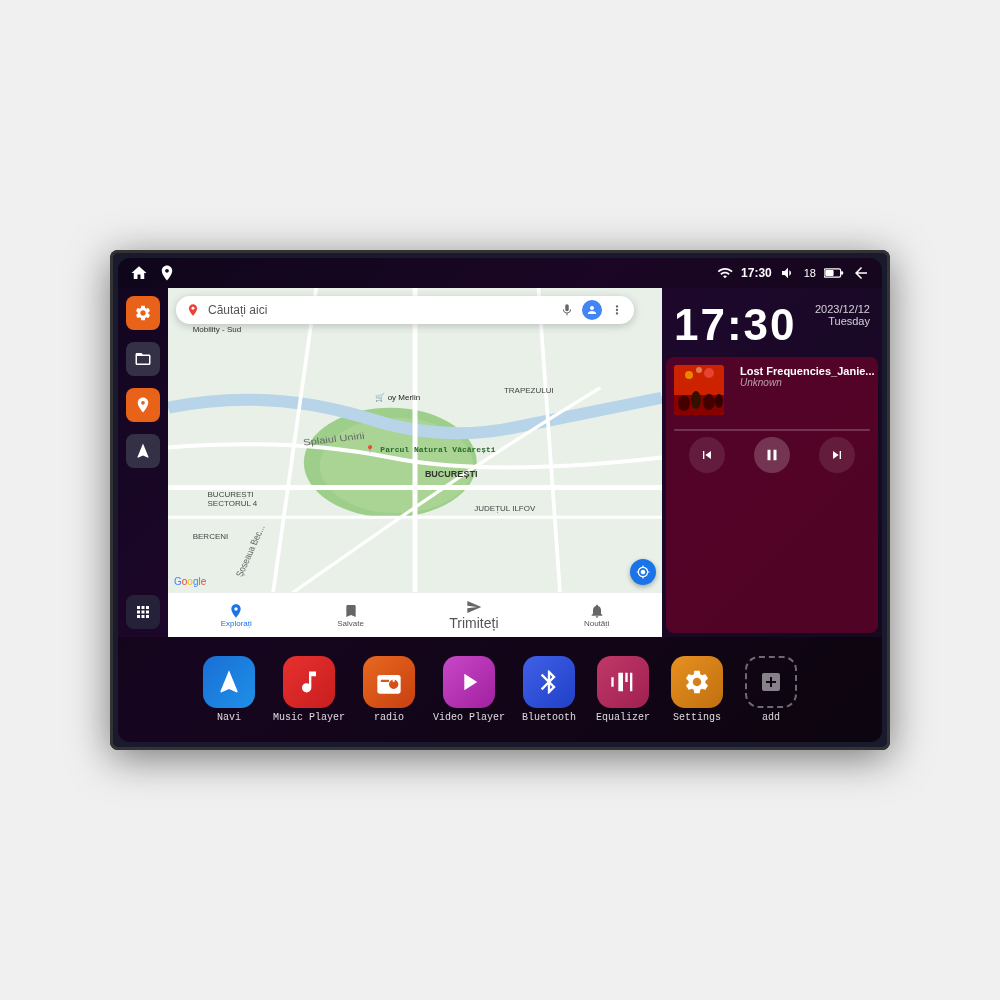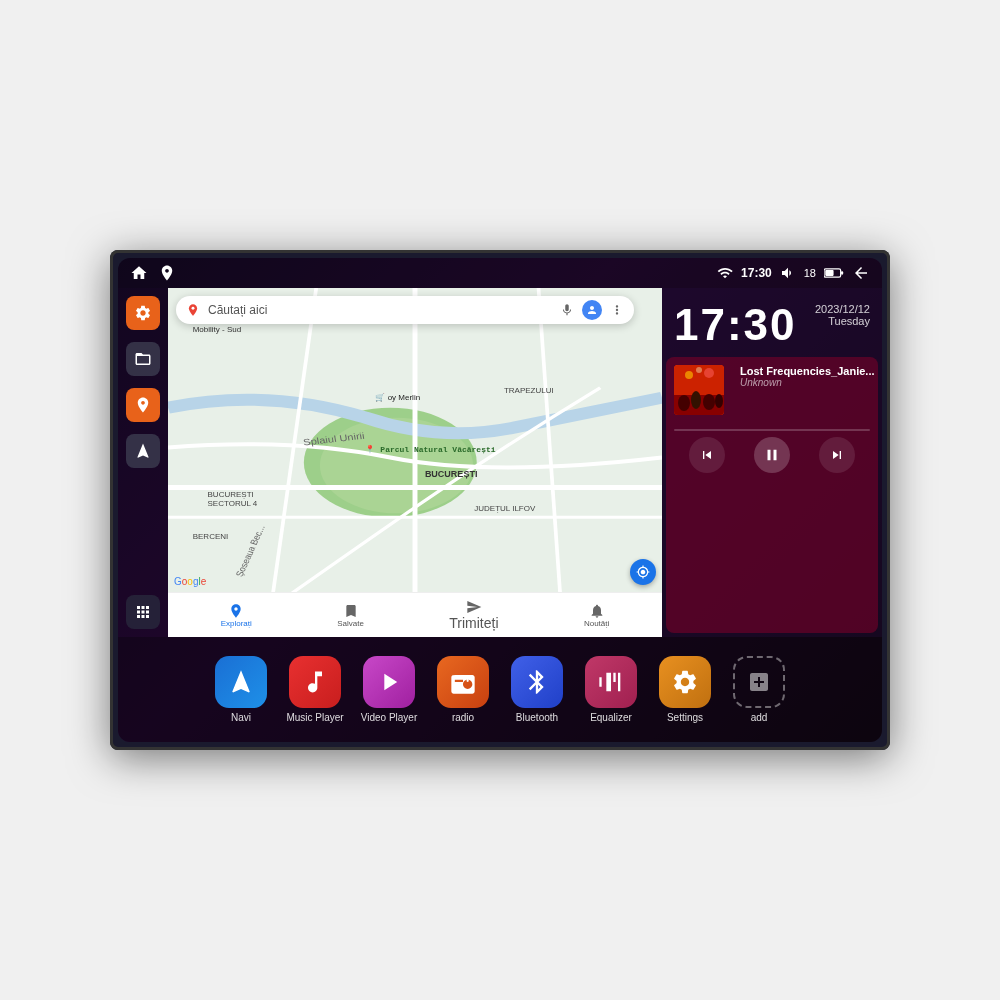--- a/index.html
+++ b/index.html
@@ -326,20 +326,21 @@
       align-items: center;
     }
 
     .app-item {
       display: flex;
       flex-direction: column;
       align-items: center;
       gap: 4px;
       cursor: pointer;
       min-width: 60px;
+      font-family: Liberation Mono, monospace;
     }
 
     .app-icon {
       width: 52px;
       height: 52px;
       border-radius: 14px;
       display: flex;
       align-items: center;
       justify-content: center;
       font-size: 24px;
@@ -628,38 +629,38 @@
         <div class="app-item">
           <div class="app-icon music">
             <svg width="28" height="28" viewBox="0 0 24 24" fill="white">
               <path d="M12 3v10.55c-.59-.34-1.27-.55-2-.55-2.21 0-4 1.79-4 4s1.79 4 4 4 4-1.79 4-4V7h4V3h-6z"></path>
             </svg>
           </div>
           <span class="app-label">Music Player</span>
         </div>
 
         <div class="app-item">
+          <div class="app-icon radio">
+            <svg width="28" height="28" viewBox="0 0 24 24" fill="white">
+              <path d="M3.24 6.15C2.51 6.43 2 7.17 2 8v12c0 1.1.9 2 2 2h16c1.1 0 2-.9 2-2V8c0-1.1-.9-2-2-2H5.59zM16 10c.55 0 1 .45 1 1s-.45 1-1 1-1-.45-1-1 .45-1 1-1zm0 8c-2.21 0-4-1.79-4-4s1.79-4 4-4 4 1.79 4 4-1.79 4-4 4zM5 10h7v2H5z"></path>
+            </svg>
+          </div>
+          <span class="app-label">radio</span>
+        </div>
+
+        <div class="app-item">
           <div class="app-icon video">
             <svg width="28" height="28" viewBox="0 0 24 24" fill="white">
               <path d="M8 5v14l11-7z"></path>
             </svg>
           </div>
           <span class="app-label">Video Player</span>
         </div>
 
         <div class="app-item">
-          <div class="app-icon radio">
-            <svg width="28" height="28" viewBox="0 0 24 24" fill="white">
-              <path d="M3.24 6.15C2.51 6.43 2 7.17 2 8v12c0 1.1.9 2 2 2h16c1.1 0 2-.9 2-2V8c0-1.1-.9-2-2-2H5.59zM16 10c.55 0 1 .45 1 1s-.45 1-1 1-1-.45-1-1 .45-1 1-1zm0 8c-2.21 0-4-1.79-4-4s1.79-4 4-4 4 1.79 4 4-1.79 4-4 4zM5 10h7v2H5z"></path>
-            </svg>
-          </div>
-          <span class="app-label">radio</span>
-        </div>
-
-        <div class="app-item">
           <div class="app-icon bluetooth">
             <svg width="28" height="28" viewBox="0 0 24 24" fill="white">
               <path d="M17.71 7.71L12 2h-1v7.59L6.41 5 5 6.41 10.59 12 5 17.59 6.41 19 11 14.41V22h1l5.71-5.71-4.3-4.29 4.3-4.29zM13 5.83l1.88 1.88L13 9.59V5.83zm1.88 10.46L13 18.17v-3.76l1.88 1.88z"></path>
             </svg>
           </div>
           <span class="app-label">Bluetooth</span>
         </div>
 
         <div class="app-item">
           <div class="app-icon equalizer">

